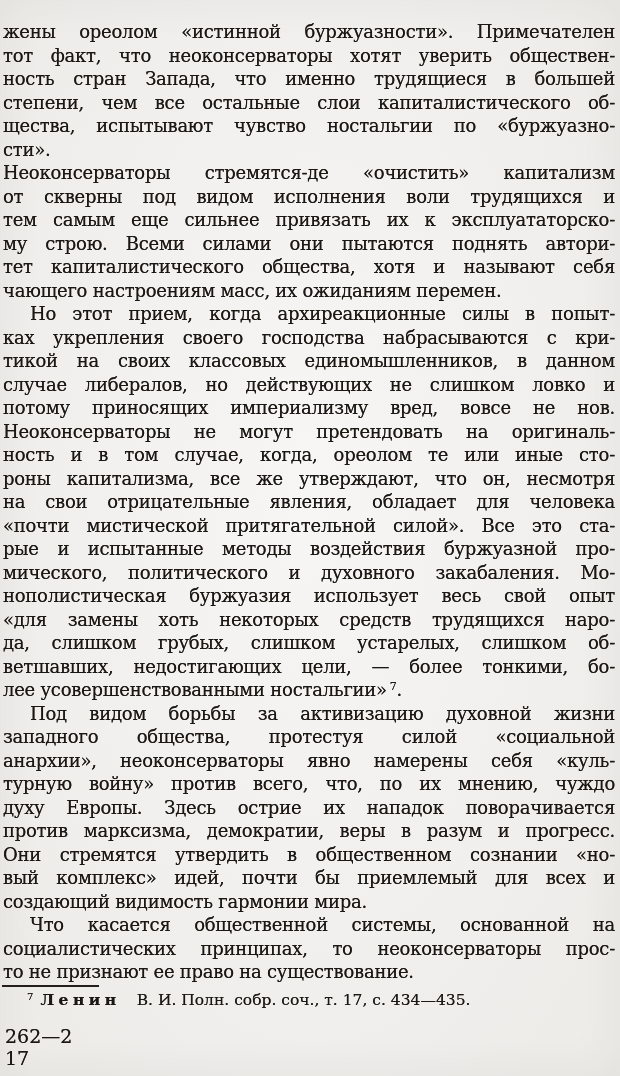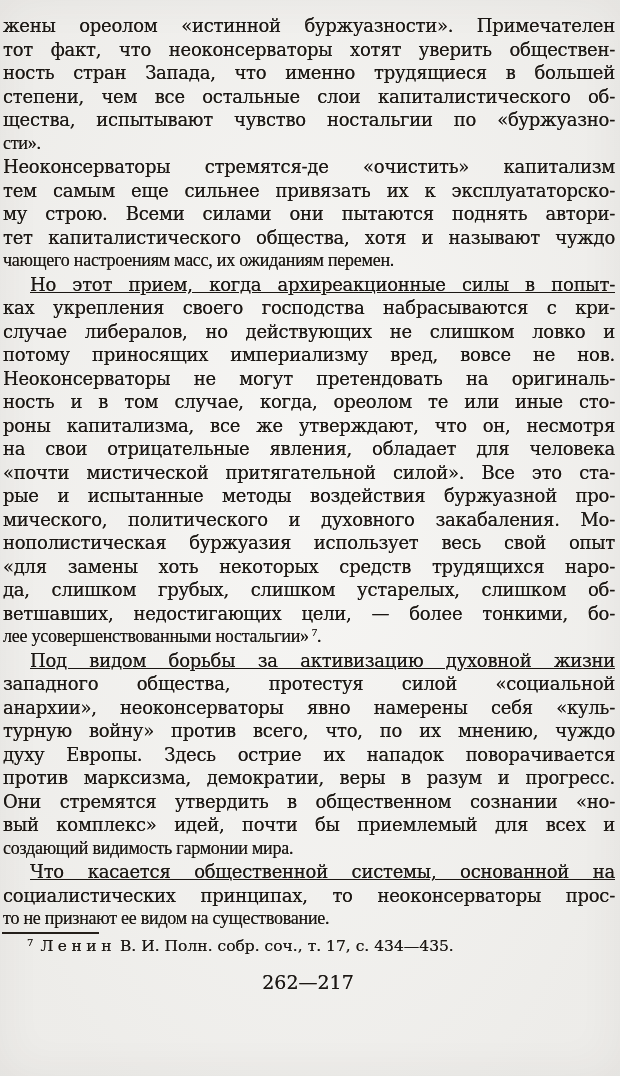--- a/index.html
+++ b/index.html
@@ -11,45 +11,43 @@
     height: 1076px;
     background: #f2f1ee;
     font-family: "DejaVu Serif", serif;
     color: #1b1713;
     overflow: hidden;
   }
   .page {
     box-sizing: border-box;
     width: 620px;
     height: 1076px;
-    padding: 14px 5px 0 3px;
+    padding: 20px 5px 0 3px;
     background:
       radial-gradient(ellipse at 50% 45%, rgba(255,255,255,0.35), rgba(0,0,0,0.02) 85%),
       #f2f1ee;
     box-shadow: inset 0 0 46px rgba(60,55,45,0.06);
     position: relative;
   }
   .line {
     font-size: 18px;
     line-height: 23.5px;
     height: 23.5px;
     overflow: hidden;
     text-align: justify;
     text-align-last: justify;
     letter-spacing: -0.25px;
     text-shadow: 0 0 0.5px rgba(20,15,10,0.75);
   }
   .line.lastline {
     text-align: right;
     text-align-last: left;
-    font-family: Liberation Serif, serif;
   }
   .line.indent {
     text-indent: 27px;
-    text-decoration: underline;
   }
   .line sup {
     font-size: 11px;
     line-height: 0;
     margin-left: 3px;
     vertical-align: 6px;
   }
   .footnote-sep {
     width: 97px;
     height: 2px;
@@ -65,50 +63,54 @@
     white-space: nowrap;
   }
   .footnote sup {
     font-size: 10px;
     line-height: 0;
     margin-right: 7px;
     vertical-align: 5px;
   }
   .footnote .author {
     letter-spacing: 4.5px;
-    margin-right: 4px;
+    margin-right: 16px;
+    font-weight: bold;
   }
   .page-footer {
     display: flex;
     justify-content: center;
     align-items: baseline;
     margin-top: 14px;
     padding: 0 4px 0 2px;
     font-size: 19px;
     text-shadow: 0 0 0.5px rgba(20,15,10,0.75);
+    flex-direction: column;
   }
 </style>
 </head>
 <body>
 
 <div class="page">
   <div id="text-block">
       <div class="line">жены ореолом «истинной буржуазности». Примечателен</div>
       <div class="line">тот факт, что неоконсерваторы хотят уверить обществен-</div>
       <div class="line">ность стран Запада, что именно трудящиеся в большей</div>
       <div class="line">степени, чем все остальные слои капиталистического об-</div>
       <div class="line">щества, испытывают чувство ностальгии по «буржуазно-</div>
       <div class="line lastline">сти».</div>
       <div class="line">Неоконсерваторы стремятся-де «очистить» капитализм</div>
+      <div class="line">от скверны под видом исполнения воли трудящихся и</div>
       <div class="line">тем самым еще сильнее привязать их к эксплуататорско-</div>
       <div class="line">му строю. Всеми силами они пытаются поднять автори-</div>
-      <div class="line">тет капиталистического общества, хотя и называют чуждо</div>
+      <div class="line">тет капиталистического общества, хотя и называют себя</div>
       <div class="line lastline">чающего настроениям масс, их ожиданиям перемен.</div>
       <div class="line indent">Но этот прием, когда архиреакционные силы в попыт-</div>
       <div class="line">ках укрепления своего господства набрасываются с кри-</div>
+      <div class="line">тикой на своих классовых единомышленников, в данном</div>
       <div class="line">случае либералов, но действующих не слишком ловко и</div>
       <div class="line">потому приносящих империализму вред, вовсе не нов.</div>
       <div class="line">Неоконсерваторы не могут претендовать на оригиналь-</div>
       <div class="line">ность и в том случае, когда, ореолом те или иные сто-</div>
       <div class="line">роны капитализма, все же утверждают, что он, несмотря</div>
       <div class="line">на свои отрицательные явления, обладает для человека</div>
       <div class="line">«почти мистической притягательной силой». Все это ста-</div>
       <div class="line">рые и испытанные методы воздействия буржуазной про-</div>
       <div class="line">мического, политического и духовного закабаления. Мо-</div>
       <div class="line">нополистическая буржуазия использует весь свой опыт</div>
@@ -120,21 +122,21 @@
       <div class="line">западного общества, протестуя силой «социальной</div>
       <div class="line">анархии», неоконсерваторы явно намерены себя «куль-</div>
       <div class="line">турную войну» против всего, что, по их мнению, чуждо</div>
       <div class="line">духу Европы. Здесь острие их нападок поворачивается</div>
       <div class="line">против марксизма, демократии, веры в разум и прогресс.</div>
       <div class="line">Они стремятся утвердить в общественном сознании «но-</div>
       <div class="line">вый комплекс» идей, почти бы приемлемый для всех и</div>
       <div class="line lastline">создающий видимость гармонии мира.</div>
       <div class="line indent">Что касается общественной системы, основанной на</div>
       <div class="line">социалистических принципах, то неоконсерваторы прос-</div>
-      <div class="line lastline">то не признают ее видом на существование.</div>
+      <div class="line lastline">то не признают ее право на существование.</div>
     </div>
 
   <div class="footnote-sep"></div>
 
   <div class="footnote">
     <sup>7</sup><span class="author">Ленин</span><span>В. И. Полн. собр. соч., т. 17, с. 434—435.</span>
   </div>
 
   <div class="page-footer">
     <span>262—2</span>

